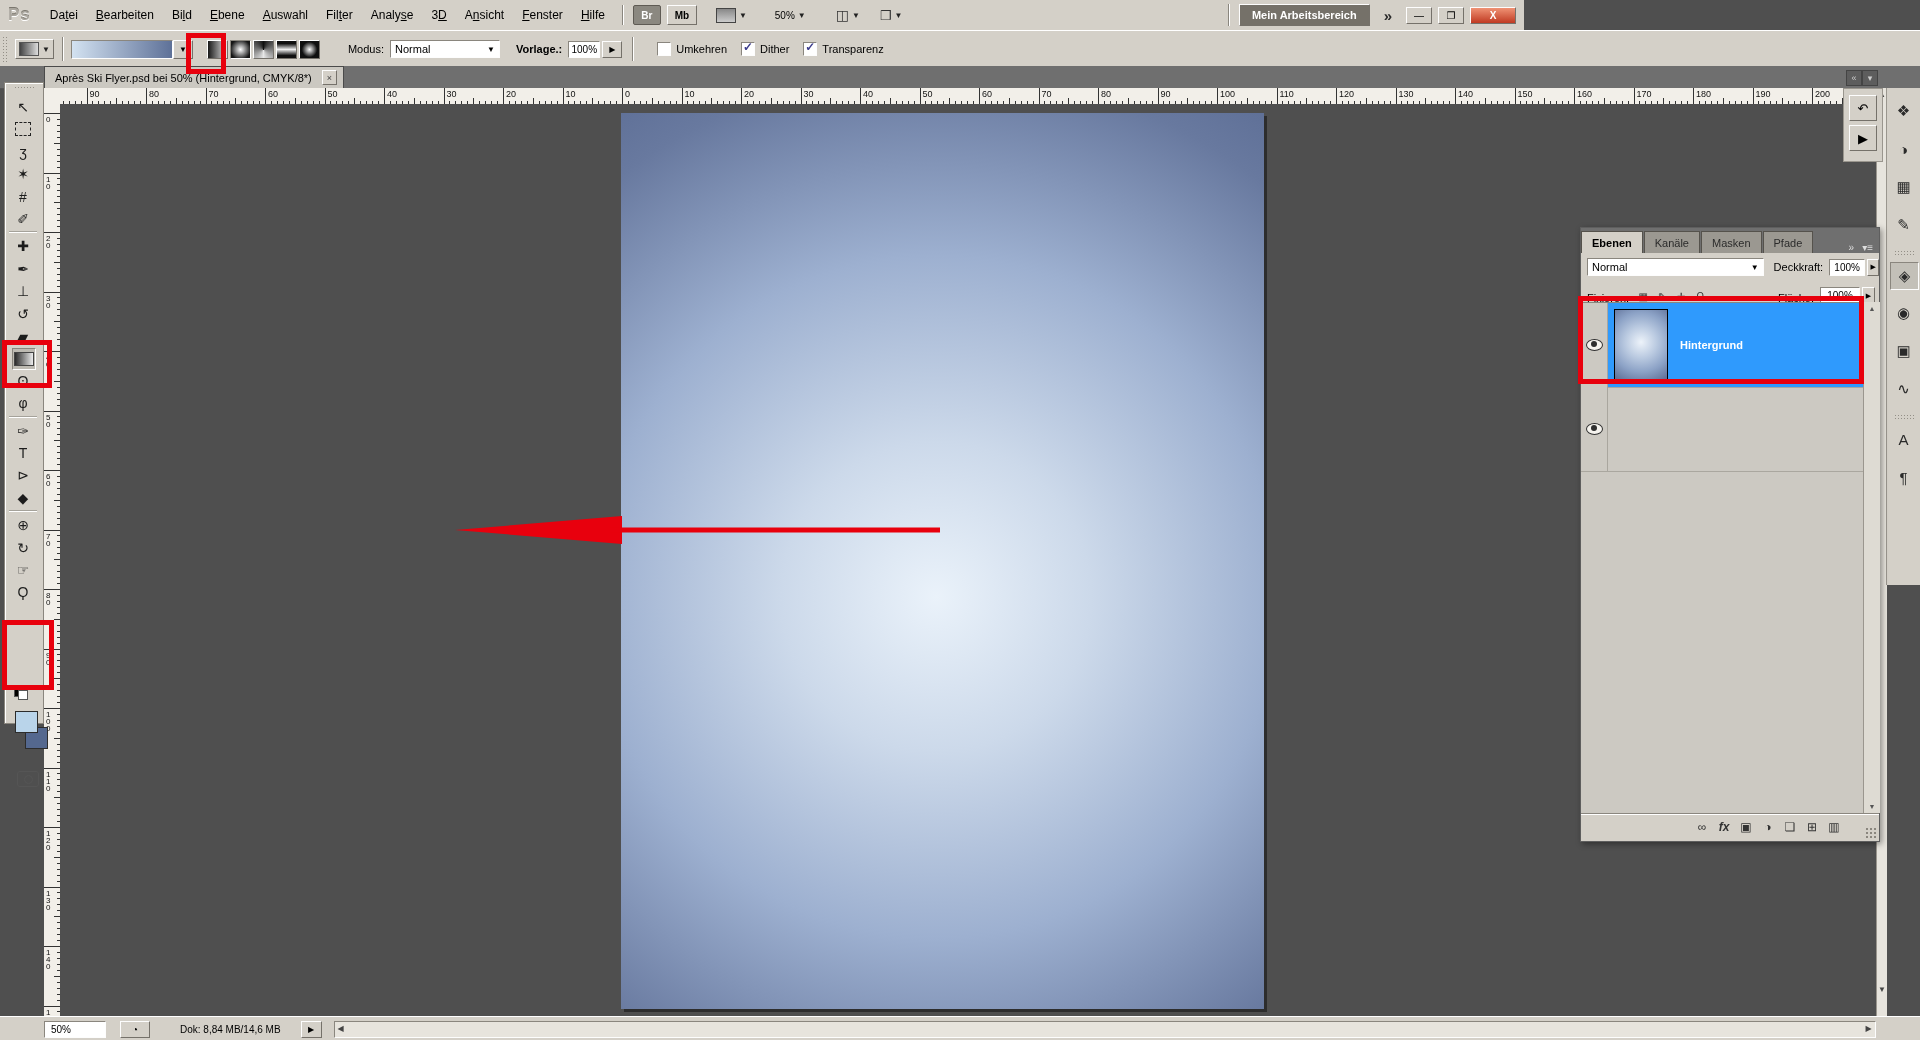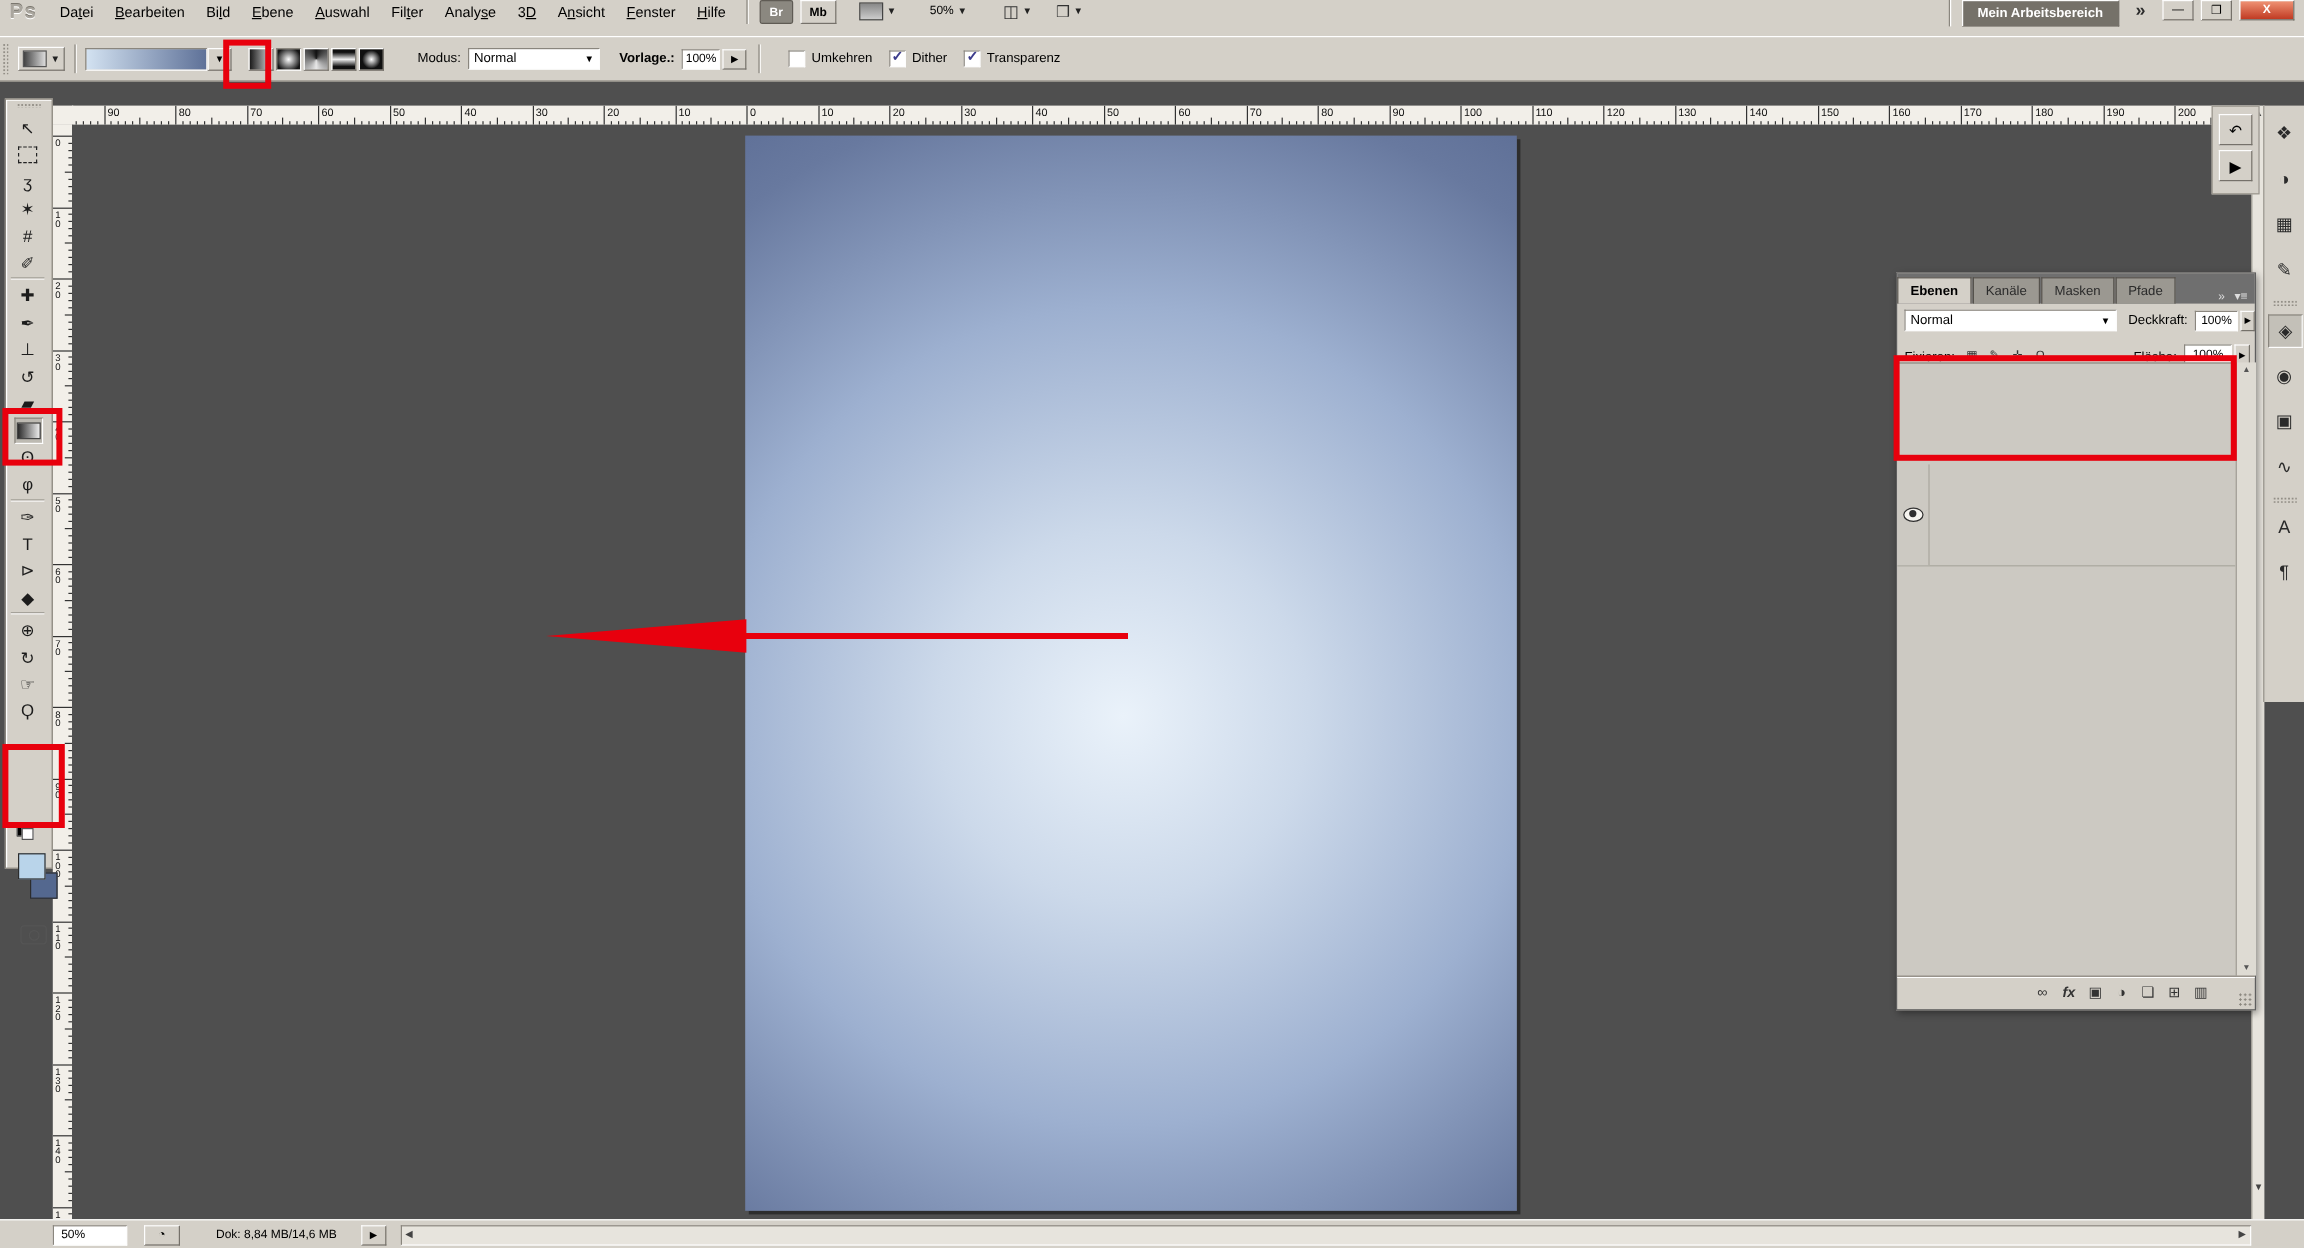--- a/index.html
+++ b/index.html
@@ -4,21 +4,21 @@
 <style>
   html,body{margin:0;padding:0;background:#333;}
   #app{position:relative;width:1920px;height:1040px;background:#4f4f4f;
        font-family:"Liberation Sans",sans-serif;font-size:11px;color:#000;overflow:hidden;}
   .abs{position:absolute;}
   .chrome{background:#d4d0c8;}
   .raised{border:1px solid;border-color:#fdfdfd #75716a #75716a #fdfdfd;}
   .sunken{border:1px solid;border-color:#8a867e #fdfdfd #fdfdfd #8a867e;background:#fff;}
   .vsep{width:1px;background:#8a867e;box-shadow:1px 0 0 #fff;}
   
-  #menubar{left:0;top:0;width:1920px;height:30px;display:flex;
+  #menubar{left:0;top:0;width:1524px;height:30px;display:flex;align-items:center;
            border-bottom:1px solid #d946ef;}
   #ps-logo{font-weight:bold;font-size:17px;color:#aaa69e;text-shadow:0 1px 0 #fff,0 -1px 0 #7a766e;
            margin:0 10px 0 8px;letter-spacing:1px;}
   .menu-item{padding:3px 9px;font-size:12px;cursor:default;}
   .appbtn{height:18px;margin-left:6px;display:flex;align-items:center;justify-content:center;
           font-size:10px;padding:0 3px;}
   .darkbtn{background:#8b8880;color:#fff;border:1px solid #5f5b54;border-radius:2px;font-weight:bold;}
   .tinycaret{font-size:8px;margin-left:3px;color:#222;}
   #workspace-btn{background:#757169;color:#fff;font-weight:bold;padding:2px 12px;height:16px;
                  display:flex;align-items:center;}
@@ -218,20 +218,28 @@
         </div>
         <div class="checkrow">
           <div class="checkbox">
             <span class="tick">✓</span>
           </div>
           <div>Transparenz</div>
         </div>
       </div>
   </div>
 
+  <div id="tabstrip" class="abs">
+    <div id="doc-tab">
+      <span class="title">Après Ski Flyer.psd bei 50% (Hintergrund, CMYK/8*)</span>
+      <span class="tabclose raised chrome">×</span>
+    </div>
+    <div class="tabstrip-btn" style="left:1846px;">«</div>
+    <div class="tabstrip-btn" style="left:1862px;">▾</div>
+  </div>
 
   <div id="ruler-corner" class="abs"></div>
   <div id="h-ruler" class="abs">
       <div class="htick" style="left: 26.5px; height: 16px;"></div>
       <span class="hlab" style="left: 29.5px;">90</span>
       <div class="htick" style="left: 32.45px; height: 3px;"></div>
       <div class="htick" style="left: 38.4px; height: 3px;"></div>
       <div class="htick" style="left: 44.35px; height: 3px;"></div>
       <div class="htick" style="left: 50.3px; height: 3px;"></div>
       <div class="htick" style="left: 56.25px; height: 6px;"></div>
@@ -896,20 +904,31 @@
           <div class="lockbtn">▦</div>
           <div class="lockbtn">✎</div>
           <div class="lockbtn">✛</div>
           <div class="lockbtn">Ω</div>
         </div>
       <span class="lp-label" style="margin-left:auto;">Fläche:</span>
       <div class="lp-field sunken">100%</div>
       <div class="lp-spin raised chrome" style="margin-right:4px;">▶</div>
     </div>
     <div id="lp-list">
+        <div class="layer-row selected" style="top: 0px;">
+          <div class="eyecol">
+            <div class="eye"></div>
+          </div>
+          <div class="layer-main">
+            <div class="thumbwrap">
+              <div class="thumb-gradient"></div>
+            </div>
+            <div class="layer-name">Hintergrund</div>
+          </div>
+        </div>
         <div class="layer-row" style="top: 84px;">
           <div class="eyecol">
             <div class="eye"></div>
           </div>
         </div>
       </div>
     <div id="lp-scroll">
       <span class="sbarrow" style="top:3px;font-size:7px;color:#555;">▲</span>
       <span class="sbarrow" style="bottom:3px;font-size:7px;color:#555;">▼</span>
     </div>

